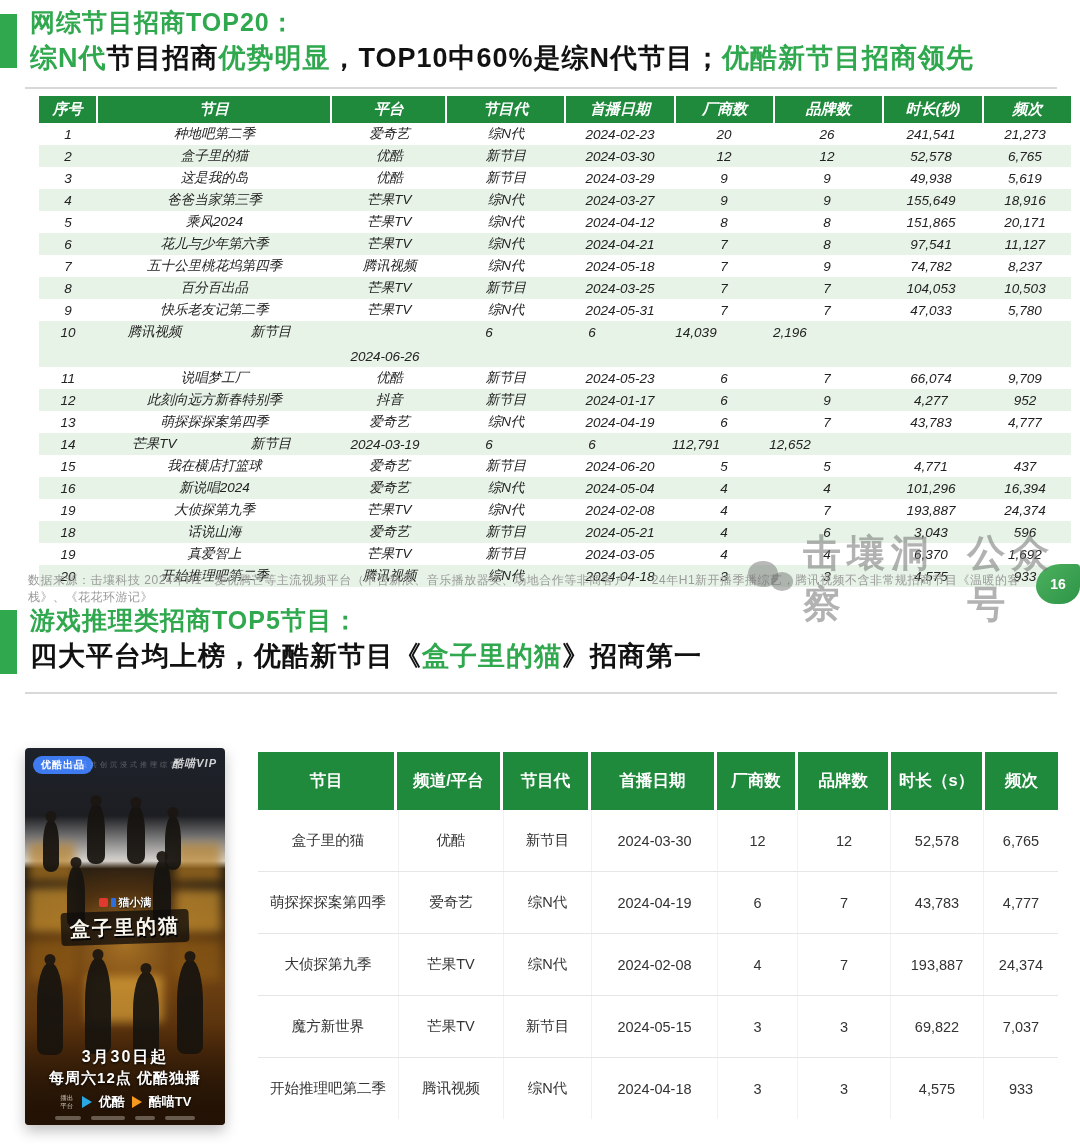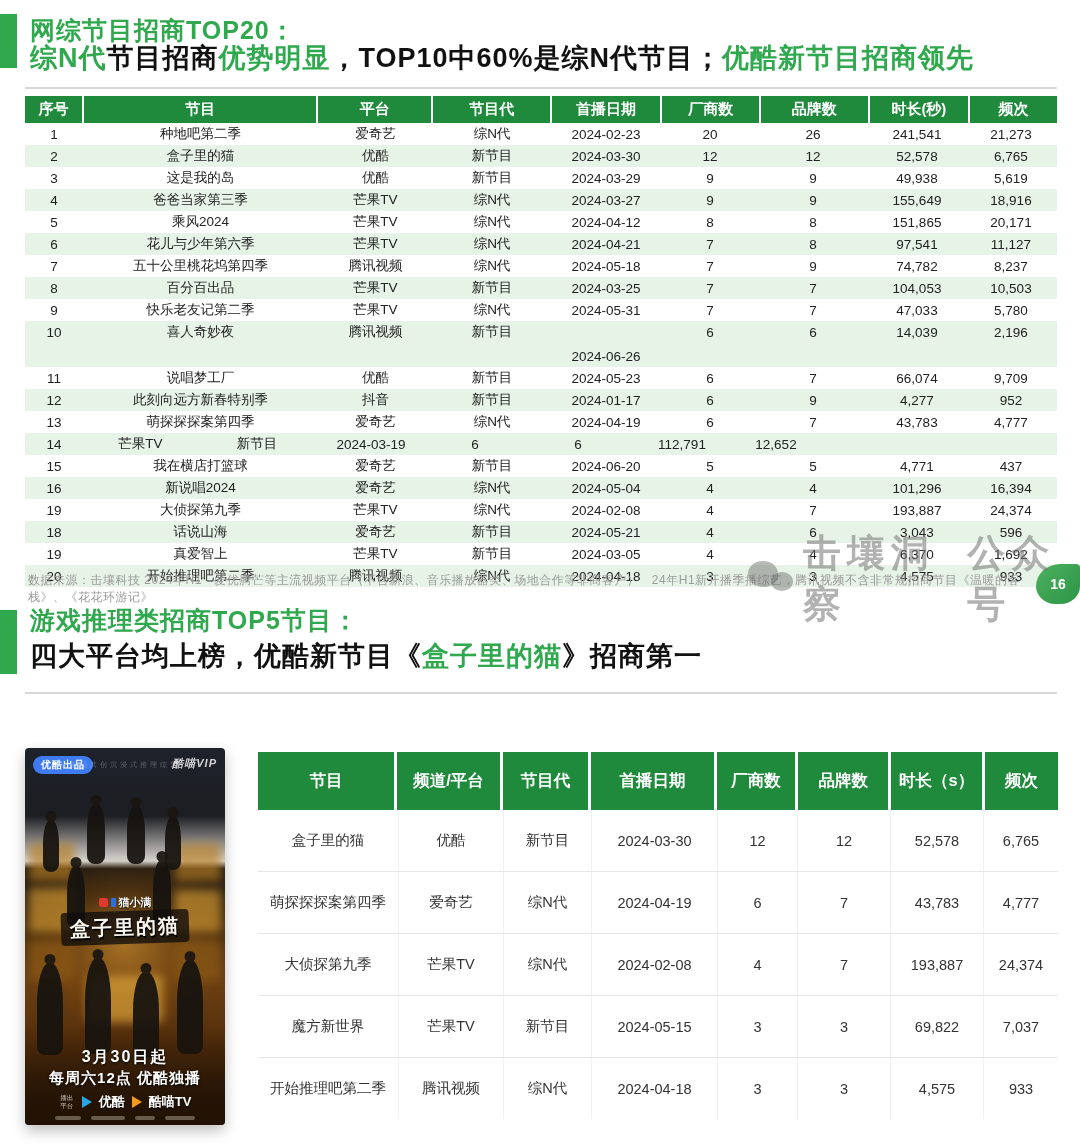--- a/index.html
+++ b/index.html
@@ -5,40 +5,40 @@
   * { margin:0; padding:0; box-sizing:border-box; }
   html,body { background:#f4f4f4; }
   body { font-family:"Liberation Sans","DejaVu Sans",sans-serif; }
   .page { position:relative; width:1080px; height:1148px; background:#ffffff; overflow:hidden; margin:0 auto; }
 
   
   .accent-bar { position:absolute; left:0; width:17px; background:#2fa84e; }
   .bar1 { top:14px; height:54px; }
   .bar2 { top:610px; height:64px; }
   .sec-title { position:absolute; left:30px; font-size:25px; font-weight:bold; color:#2fa84e; letter-spacing:1px; }
-  .title1 { top:14px; }
+  .title1 { top:6px; }
   .title2 { top:604px; }
   .sec-sub { position:absolute; left:30px; font-size:27px; font-weight:bold; color:#111; letter-spacing:1px; white-space:nowrap; }
   .sub1 { top:40px; }
   .sub2 { top:638px; }
   .sec-sub .g { color:#2fa84e; }
   .sec-sub .k { color:#111; }
   .divider { position:absolute; left:25px; width:1032px; height:2px; background:#d8d8d8; }
   .d1 { top:87px; }
   .d2 { top:692px; }
 
   
   .t-header { display:flex; }
   .t-header .hc { background:#1f8a3c; color:#fff; font-weight:bold; display:flex; align-items:center; justify-content:center; margin-right:2px; }
   .t-header .hc:last-child { margin-right:0; }
   .trow { display:flex; }
   .trow .tc { display:flex; align-items:center; justify-content:center; overflow:hidden; white-space:nowrap; }
 
   
-  .tbl1 { position:absolute; left:25px; top:96px; width:1032px; }
+  .tbl1 { position:absolute; left:39px; top:96px; width:1032px;font-style:italic; }
   .tbl1 .hc { height:27px; font-size:15px; }
   .tbl1 .tc { height:22px; font-size:13.5px; color:#222; }
   .tbl1 .trow.alt { background:#e7f3e6; }
 
   
   .tbl2 { position:absolute; left:258px; top:752px; width:800px; background:#fff; }
   .tbl2 .hc { height:58px; font-size:16.5px; margin-right:3px; }
   .tbl2 .tc { height:61px; font-size:14.5px; color:#333; }
   .tbl2 .trow + .trow { border-top:1px solid #e6e6e6; }
   .tbl2 .trow .tc + .tc { border-left:1px solid #f1f1f1; }
@@ -212,21 +212,20 @@
         <div class="tc" style="width: 115px;">芒果TV</div>
         <div class="tc" style="width: 118px;">综N代</div>
         <div class="tc" style="width: 110px;">2024-05-31</div>
         <div class="tc" style="width: 98px;">7</div>
         <div class="tc" style="width: 108px;">7</div>
         <div class="tc" style="width: 100px;">47,033</div>
         <div class="tc" style="width: 88px;">5,780</div>
       </div>
       <div class="trow alt">
         <div class="tc" style="width: 58px;">10</div>
-        <div class="tc" style="width: 235px;">喜人奇妙夜</div>
         <div class="tc" style="width: 115px;">腾讯视频</div>
         <div class="tc" style="width: 118px;">新节目</div>
         <div class="tc" style="width: 110px; margin-top: 24px;">2024-06-26</div>
         <div class="tc" style="width: 98px;">6</div>
         <div class="tc" style="width: 108px;">6</div>
         <div class="tc" style="width: 100px;">14,039</div>
         <div class="tc" style="width: 88px;">2,196</div>
       </div>
       <div class="trow">
         <div class="tc" style="width: 58px;">11</div>

